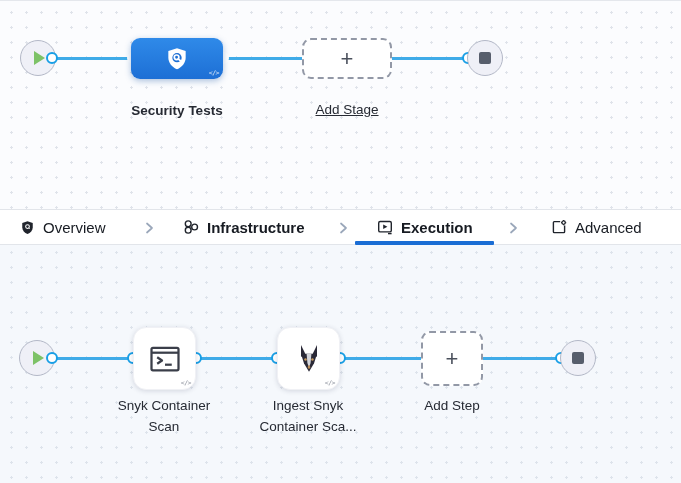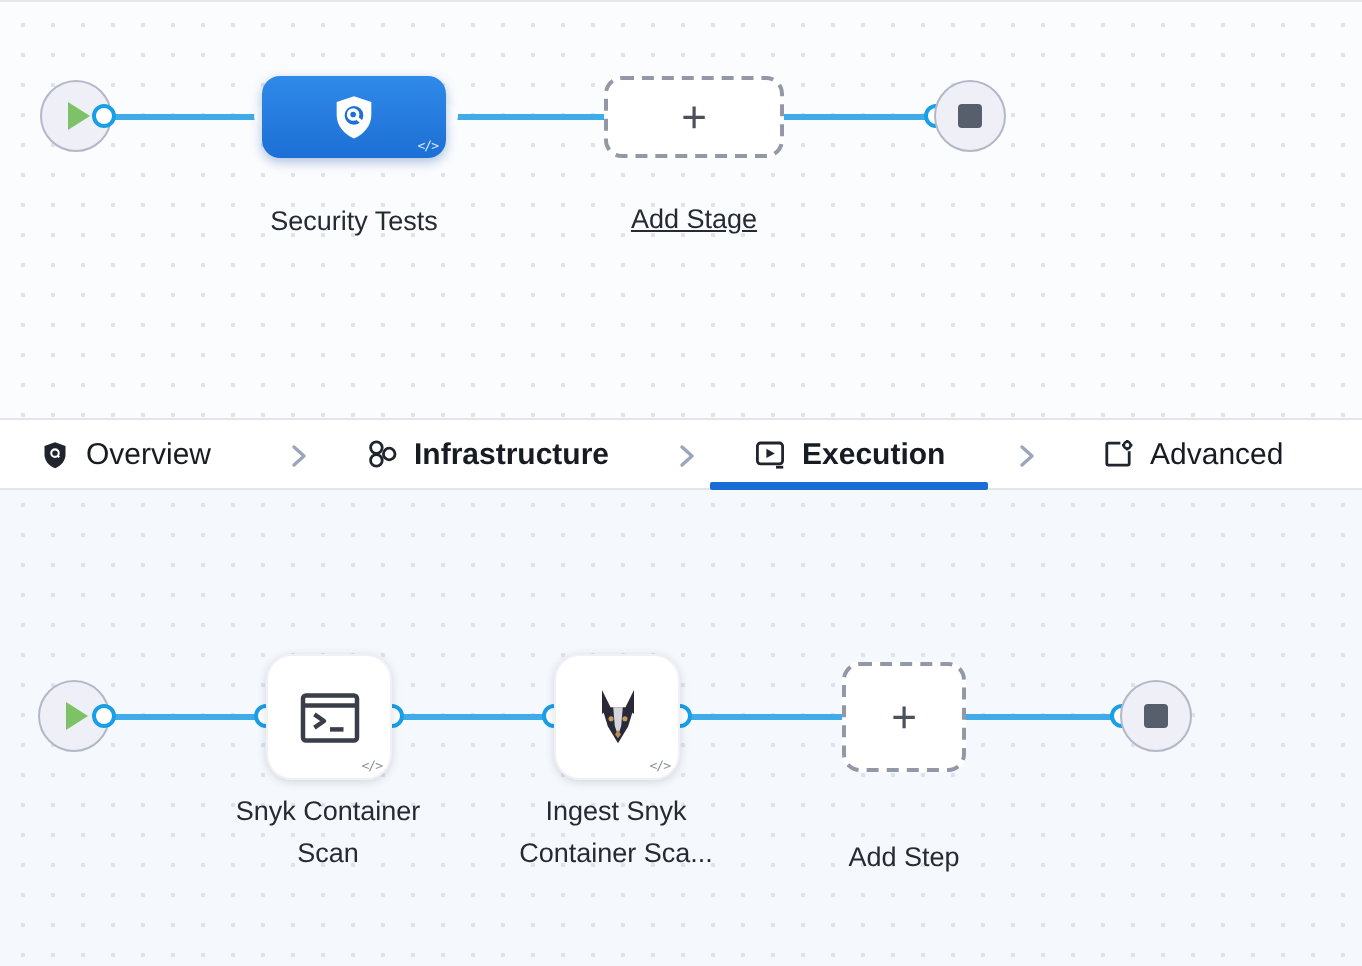--- a/index.html
+++ b/index.html
@@ -99,21 +99,21 @@
   </div>
 
   <div class="add-node add-stage">
     <span>+</span>
   </div>
 
   <div class="round-node" style="left:467px; top:39px;">
     <div class="stop-sq"></div>
   </div>
 
-  <div class="node-label" style="left:177px; top:100px;">Security Tests</div>
+  <div class="node-label" style="left:177px; top:100px;font-weight:bold;">Security Tests</div>
   <div class="node-label" style="left:347px; top:99px;text-decoration:underline;">Add Stage</div>
 
   <nav class="tab-bar">
     <div class="tab-underline"></div>
 
     <div class="tab" style="left:20px;">
       <svg width="15" height="15" viewBox="0 0 16 16">
         <path d="M8 1.2 L13.6 3.2 V7.6 C13.6 11.2 11.2 13.8 8 15 C4.8 13.8 2.4 11.2 2.4 7.6 V3.2 Z" fill="#20242c"></path>
         <circle cx="8" cy="7" r="2" fill="none" stroke="#ffffff" stroke-width="1.1"></circle>
         <line x1="9.2" y1="8.3" x2="10.3" y2="9.2" stroke="#ffffff" stroke-width="1.1"></line>
@@ -203,14 +203,14 @@
   <div class="add-node add-step">
     <span>+</span>
   </div>
 
   <div class="round-node" style="left:560px; top:339px;">
     <div class="stop-sq"></div>
   </div>
 
   <div class="node-label" style="left:164px; top:395px; width:120px;">Snyk Container Scan</div>
   <div class="node-label" style="left:308px; top:395px; width:122px;">Ingest Snyk Container Sca...</div>
-  <div class="node-label" style="left:452px; top:418px;">Add Step</div>
+  <div class="node-label" style="left:452px; top:395px;">Add Step</div>
 </div>
 
 </body></html>

